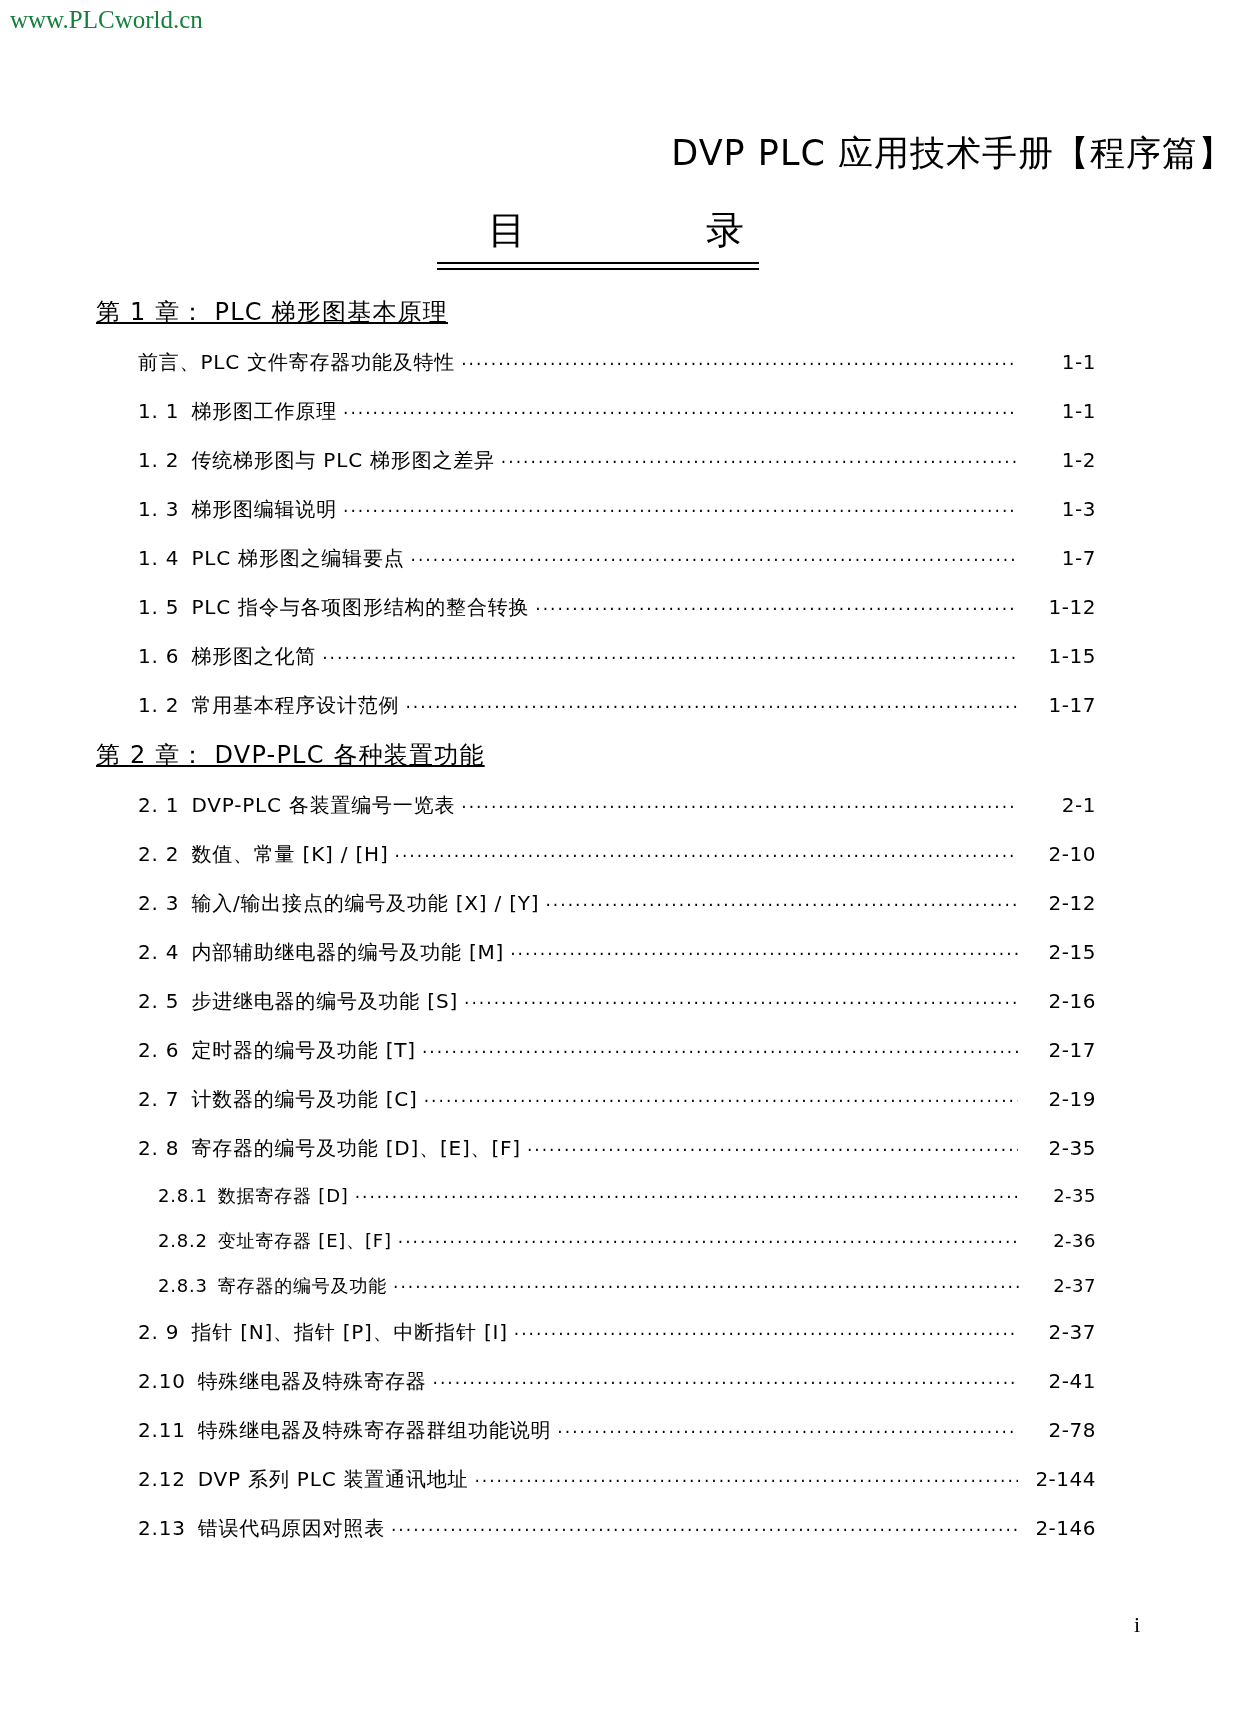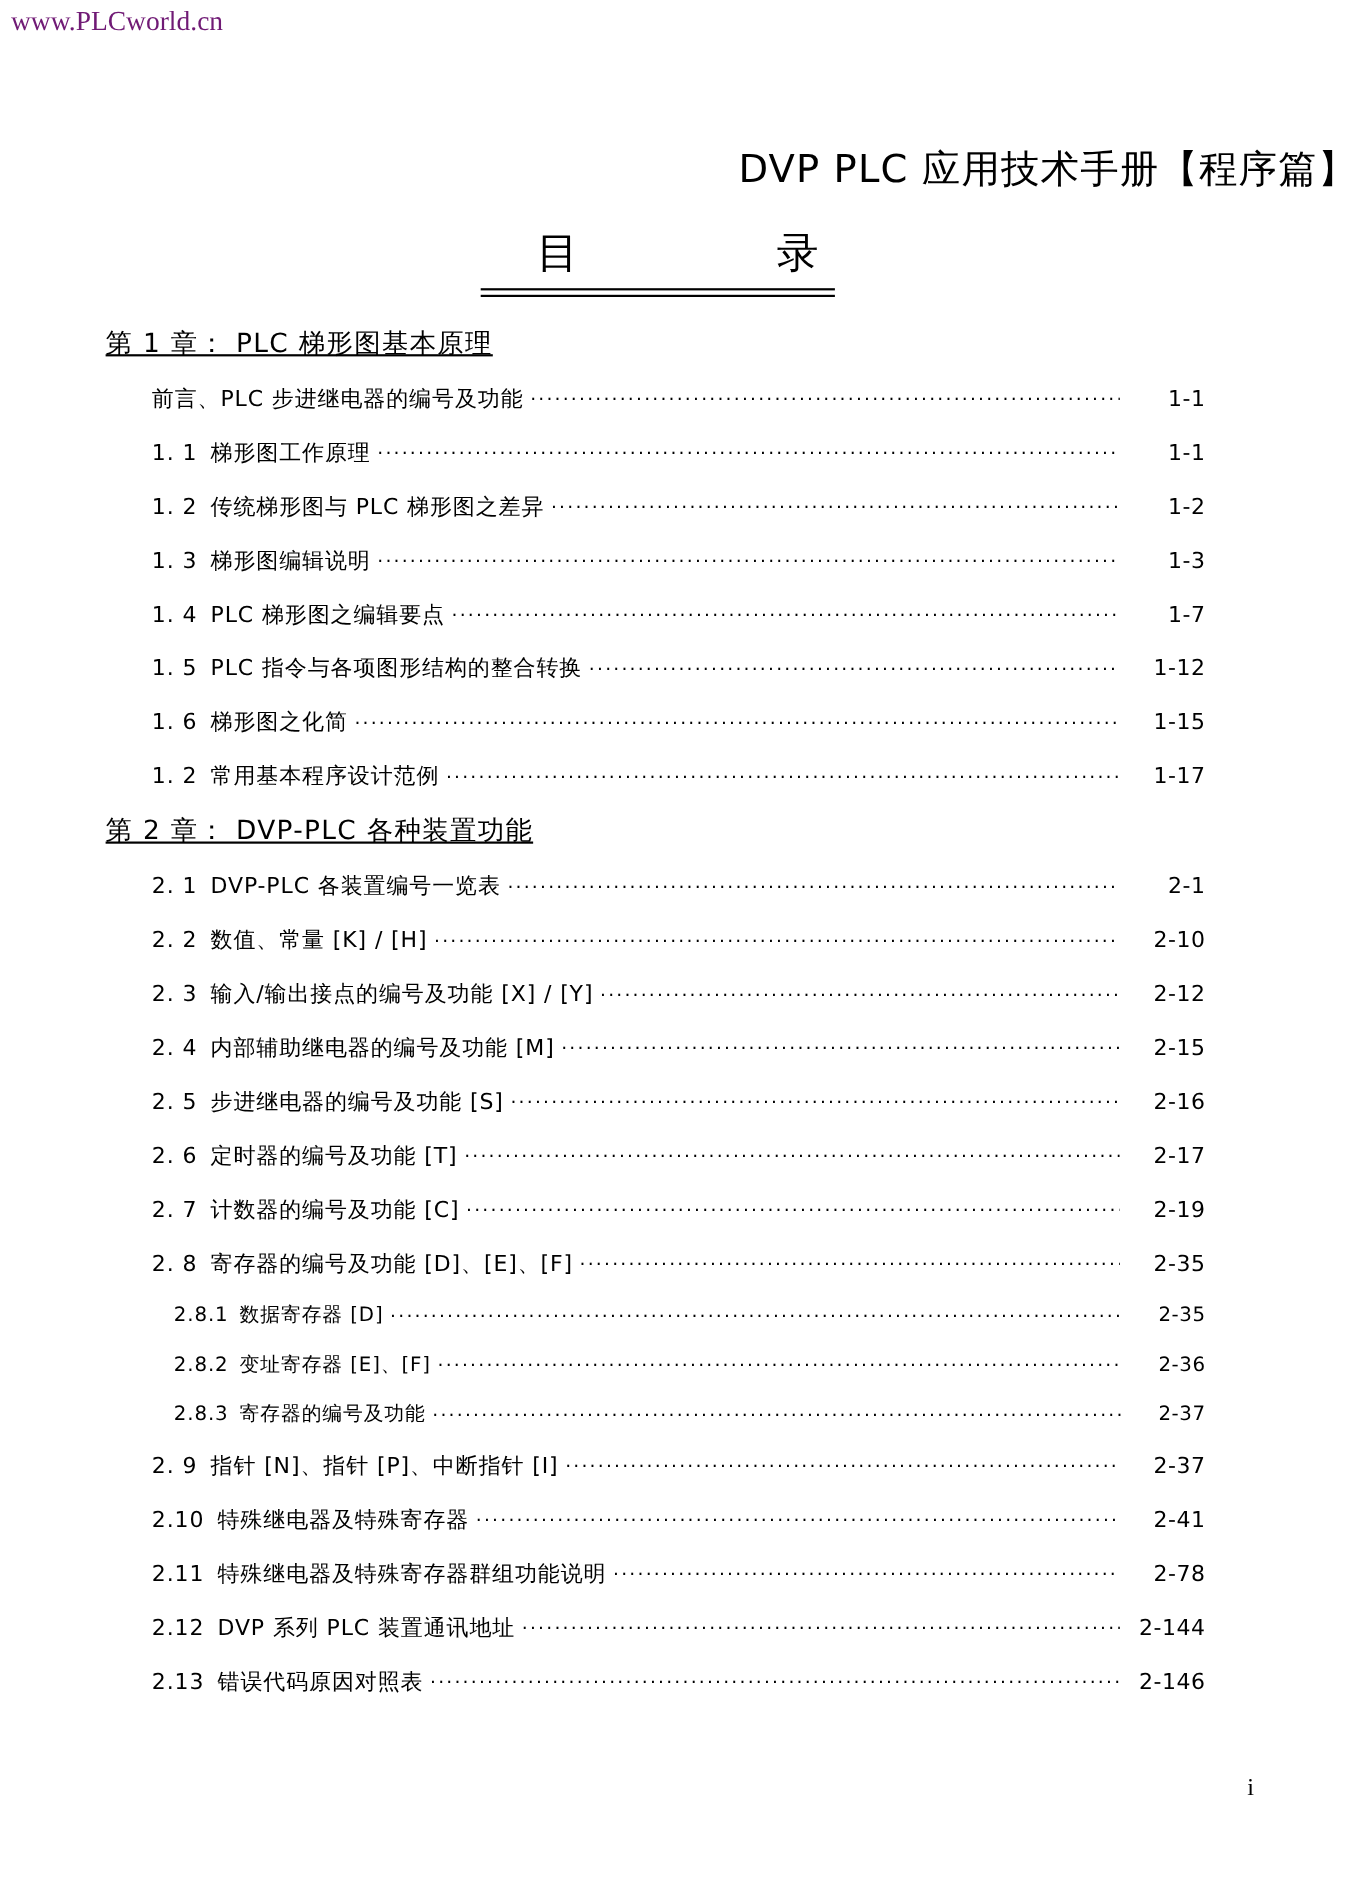--- a/index.html
+++ b/index.html
@@ -14,21 +14,21 @@
     font-family: "DejaVu Sans", "Liberation Sans", sans-serif;
     color: #000000;
     overflow: hidden;
   }
   .watermark {
     position: absolute;
     top: 6px;
     left: 10px;
     font-family: "Liberation Serif", serif;
     font-size: 25px;
-    color: #701a75;
+    color: #15803d;
     letter-spacing: 0px;
     white-space: nowrap;
   }
   .page {
     position: absolute;
     top: 0;
     left: 0;
     width: 1234px;
     height: 1724px;
   }
@@ -148,21 +148,21 @@
     <span>录</span>
   </div>
 
   <div class="rule-double"></div>
 
   <div class="content">
 
     <div class="chapter first">第 1 章： PLC 梯形图基本原理</div>
 
     <div class="entry nonum">
-      <span class="label">前言、PLC 步进继电器的编号及功能</span>
+      <span class="label">前言、PLC 文件寄存器功能及特性</span>
       <span class="dots">....................................................................................................</span>
       <span class="page-no">1-1</span>
     </div>
 
     <div class="entry">
       <span class="num">1. 1</span>
       <span class="label">梯形图工作原理</span>
       <span class="dots">....................................................................................................</span>
       <span class="page-no">1-1</span>
     </div>

